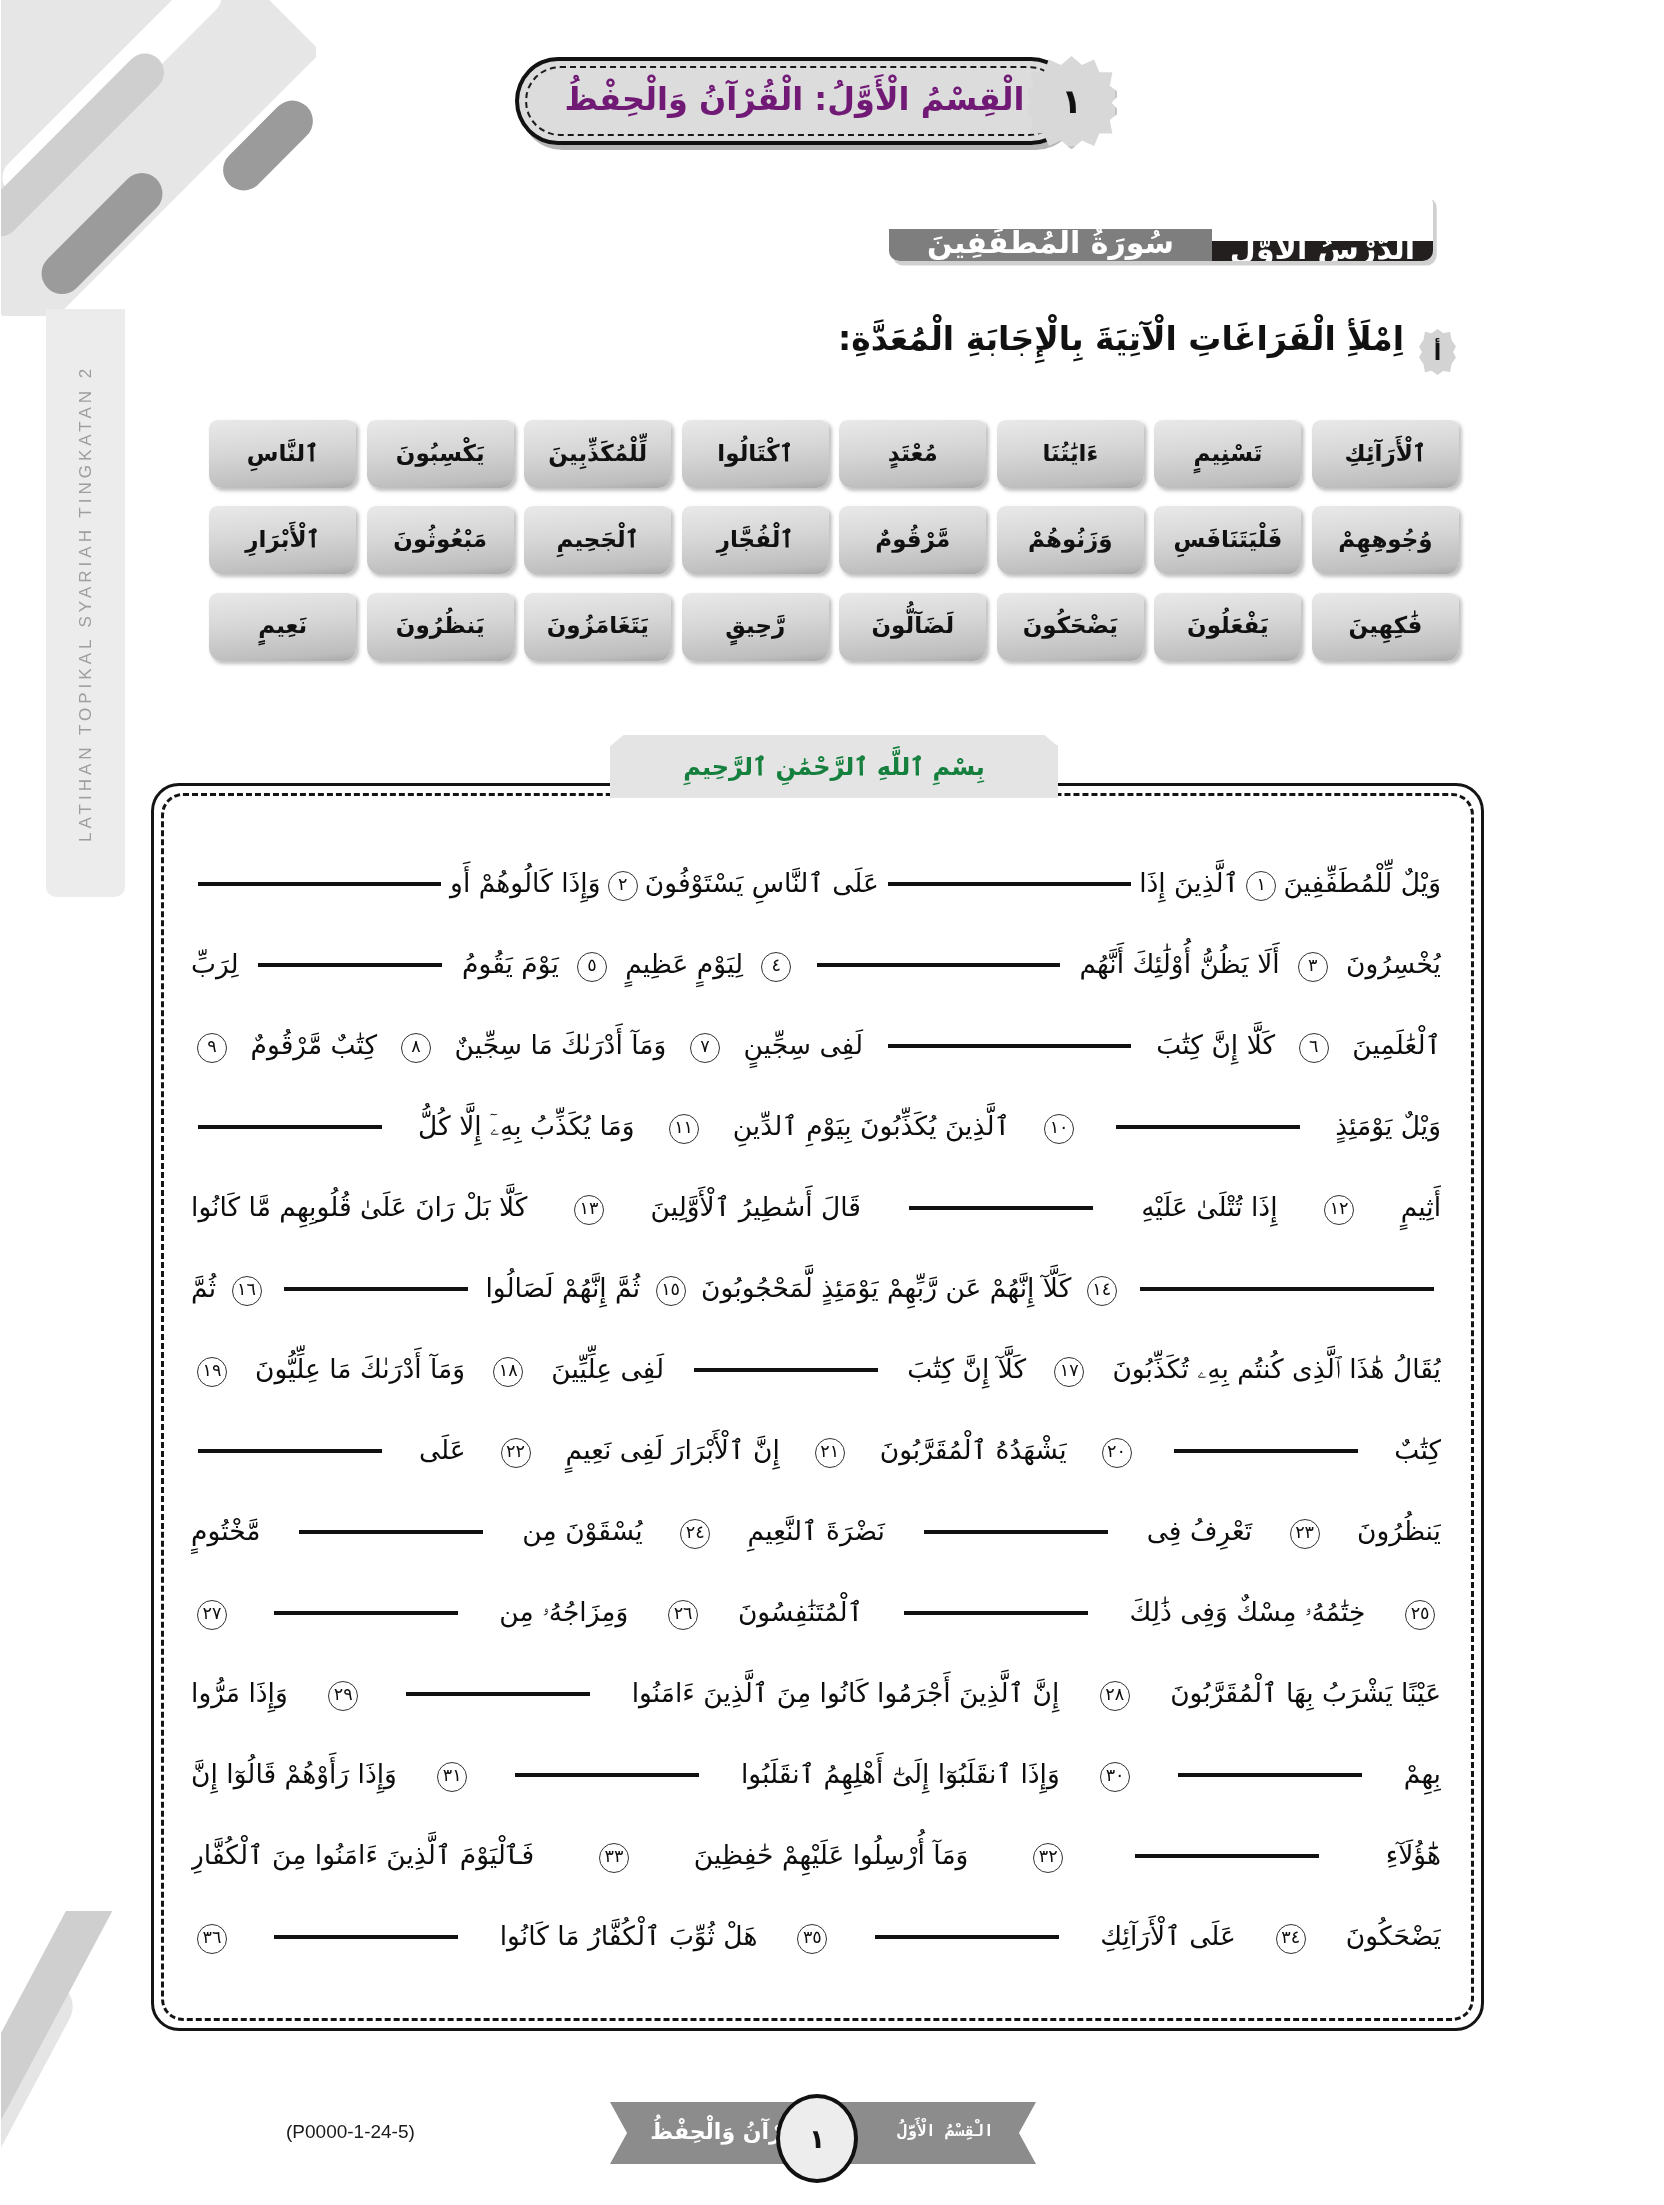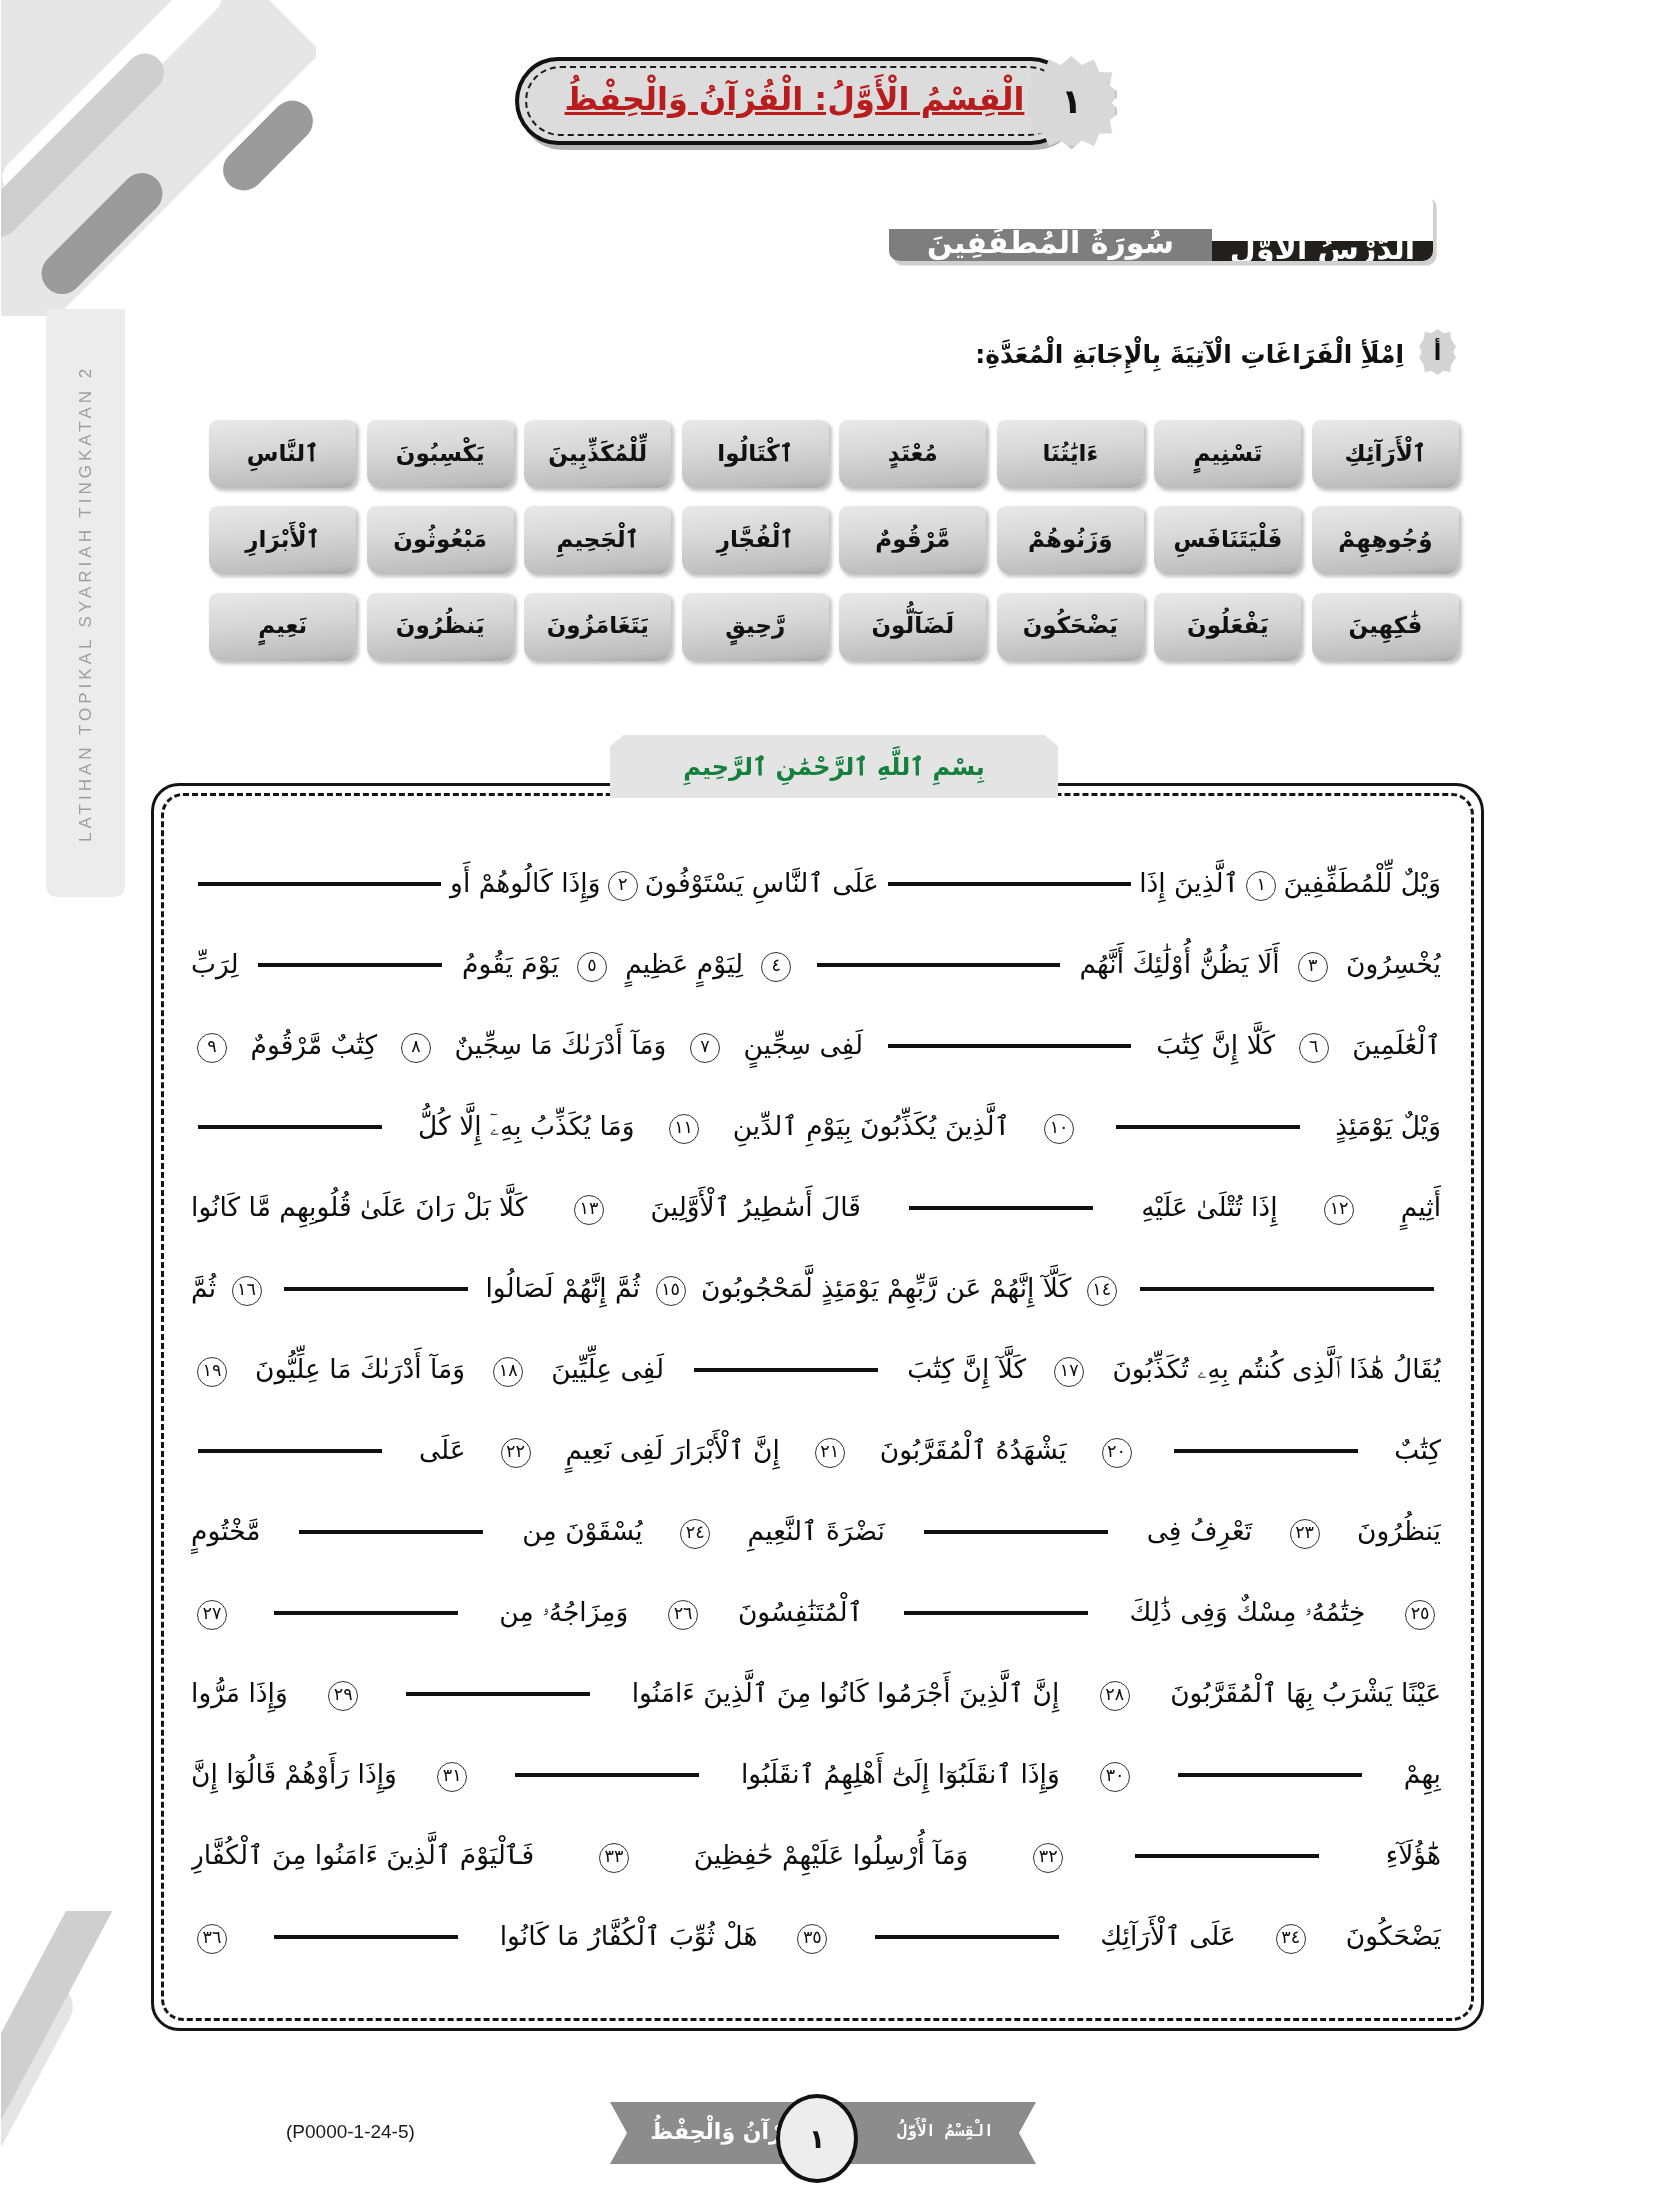--- a/index.html
+++ b/index.html
@@ -36,24 +36,23 @@
   .banner-ellipse{
     position:absolute;inset:0;background:#dcdcdc;border:4.4px solid #121212;
     border-radius:43px/44px;box-shadow:4.4px 5.1px 0 rgba(120,120,120,.55);
   }
   .banner-dash{
     position:absolute;top:8.8px;left:10.3px;right:10.3px;bottom:8.8px;
     border:2.9px dashed #1a1a1a;border-radius:35px/35px;
   }
   .banner-text{
     position:absolute;inset:0;display:flex;align-items:center;justify-content:center;
-    font-size:32px;font-weight:bold;color:#b91c1c;direction:rtl;
+    font-size:32px;font-weight:bold;color:#701a75;direction:rtl;
     font-family:"DejaVu Sans","Liberation Sans",sans-serif;
     padding-bottom:4.4px;
-    text-decoration:underline;
   }
   .starburst{
     position:absolute;top:56px;left:1028px;width:87px;height:90px;
     background:#d8d8d8;
     display:flex;align-items:center;justify-content:center;
     font-size:34px;color:#111;font-weight:bold;
     clip-path:polygon(50% 0%,62% 10%,76% 4%,82% 18%,97% 18%,94% 33%,106% 42%,96% 52%,106% 62%,94% 71%,97% 86%,82% 86%,76% 100%,62% 94%,50% 104%,38% 94%,24% 100%,18% 86%,3% 86%,6% 71%,-6% 62%,4% 52%,-6% 42%,6% 33%,3% 18%,18% 18%,24% 4%,38% 10%);
     filter:drop-shadow(2.9px 3.7px 0 rgba(140,140,140,.5));
     font-family:"DejaVu Sans","Liberation Sans",sans-serif;
   }
@@ -71,23 +70,23 @@
 
   
   .q-badge{
     position:absolute;top:329px;left:1419px;width:37px;height:46px;
     background:#d3d3d3;color:#111;font-size:22px;font-weight:bold;
     display:flex;align-items:center;justify-content:center;
     clip-path:polygon(50% 0%,66% 9%,84% 6%,88% 24%,100% 38%,92% 50%,100% 62%,88% 76%,84% 94%,66% 91%,50% 100%,34% 91%,16% 94%,12% 76%,0% 62%,8% 50%,0% 38%,12% 24%,16% 6%,34% 9%);
     font-family:"DejaVu Sans","Liberation Sans",sans-serif;
   }
   .instruction{
-    position:absolute;top:330px;left:779px;width:625px;height:49px;
+    position:absolute;top:314px;left:779px;width:625px;height:49px;
     display:flex;align-items:center;justify-content:flex-start;direction:rtl;
-    font-size:25px;font-weight:bold;color:#111;
+    font-size:33px;font-weight:bold;color:#111;
     font-family:"DejaVu Sans","Liberation Sans",sans-serif;
     white-space:nowrap;
   }
 
   
   .wordbank{position:absolute;top:420px;left:209px;width:1250px;direction:rtl;}
   .wb-row{display:flex;gap:10.3px;justify-content:space-between;margin-bottom:18.4px;}
   .wb-cell{
     flex:1 1 0;height:65px;
     background:linear-gradient(175deg,#e9e9e9 0%,#d6d6d6 45%,#bdbdbd 88%,#a8a8a8 100%);

